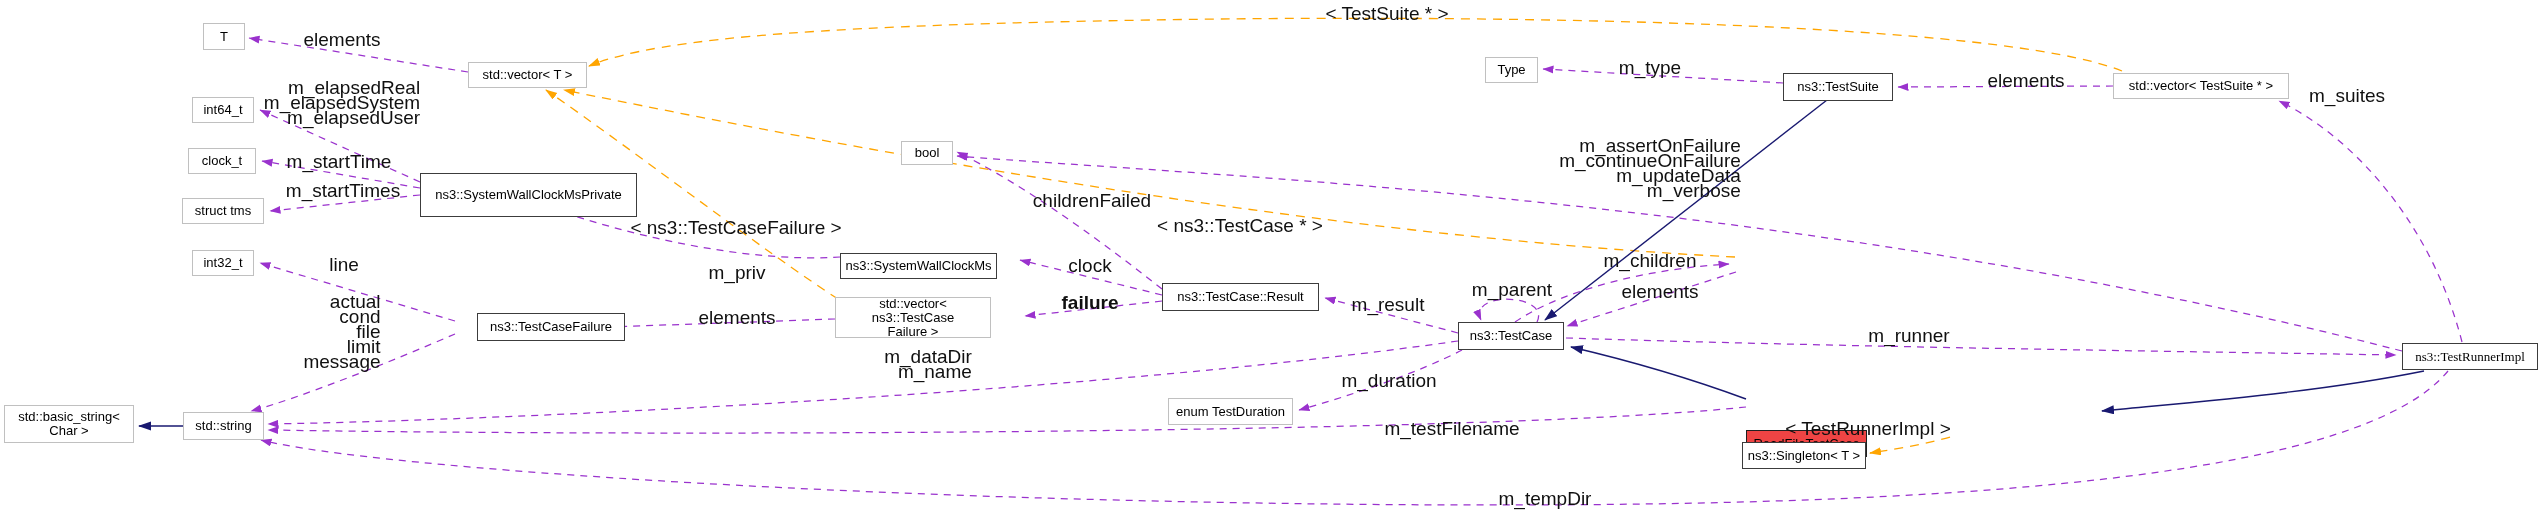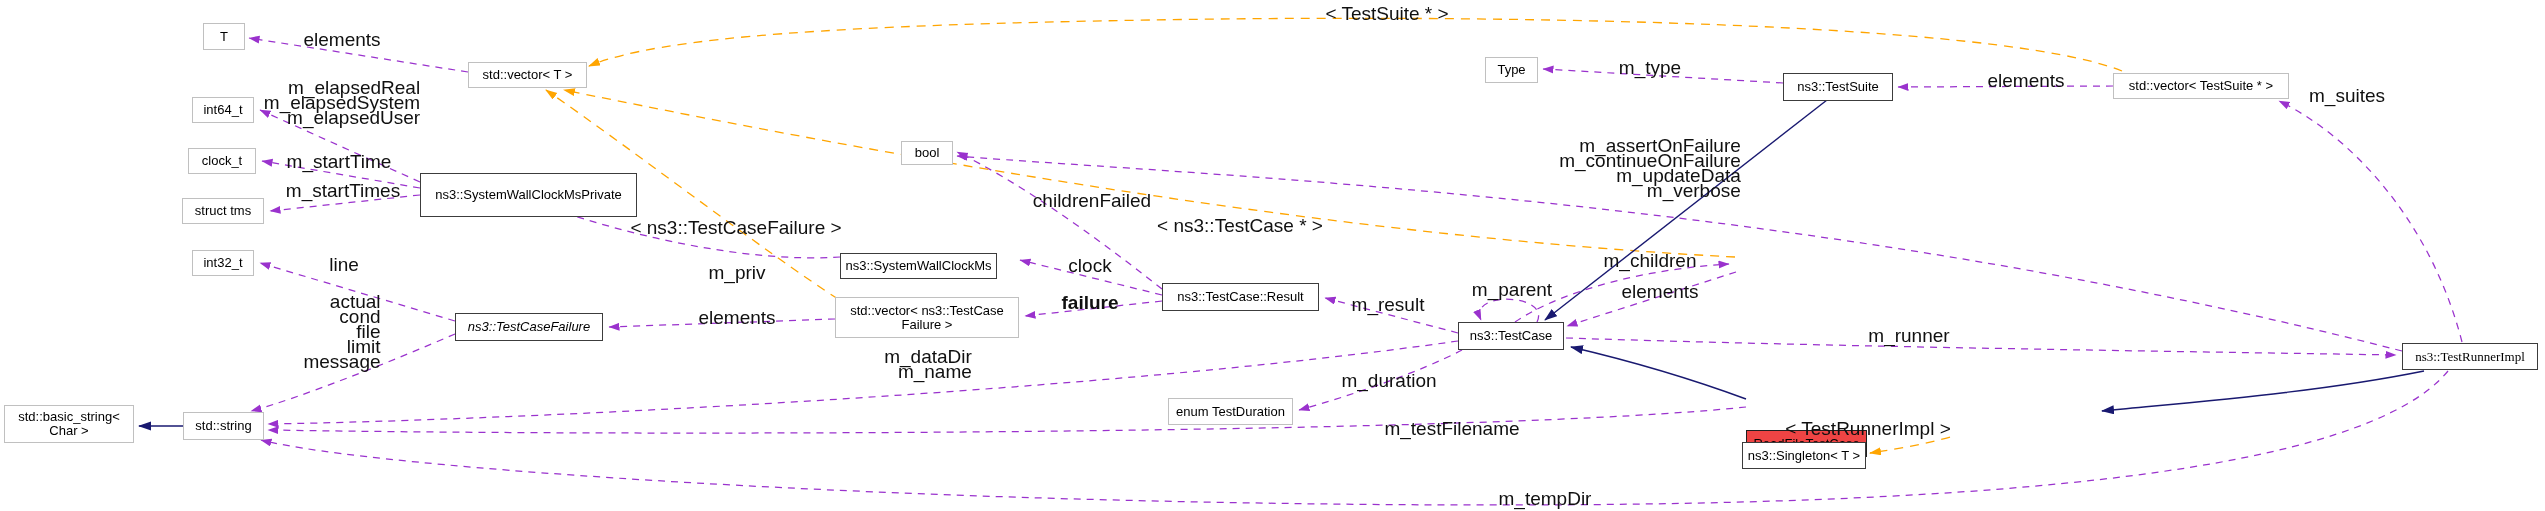--- a/index.html
+++ b/index.html
@@ -74,23 +74,23 @@
   <div class="node" style="left:203px;top:23px;width:42px;height:27px;">T</div>
   <div class="node" style="left:192px;top:97px;width:62px;height:26px;">int64_t</div>
   <div class="node" style="left:188px;top:148px;width:68px;height:26px;">clock_t</div>
   <div class="node" style="left:182px;top:198px;width:82px;height:26px;">struct tms</div>
   <div class="node" style="left:192px;top:250px;width:62px;height:26px;">int32_t</div>
   <div class="node" style="left:4px;top:405px;width:130px;height:38px;">std::basic_string&lt;
 Char &gt;</div>
   <div class="node" style="left:183px;top:412px;width:81px;height:28px;">std::string</div>
   <div class="node" style="left:468px;top:62px;width:119px;height:26px;">std::vector&lt; T &gt;</div>
   <div class="node doc" style="left:420px;top:173px;width:217px;height:44px;">ns3::SystemWallClockMsPrivate</div>
-  <div class="node doc" style="left:455px;top:313px;width:148px;height:28px;font-style:italic;">ns3::TestCaseFailure</div>
+  <div class="node doc" style="left:477px;top:313px;width:148px;height:28px;">ns3::TestCaseFailure</div>
   <div class="node doc" style="left:840px;top:253px;width:157px;height:26px;">ns3::SystemWallClockMs</div>
-  <div class="node" style="left:835px;top:297px;width:184px;height:41px;">std::vector&lt; ns3::TestCase
+  <div class="node" style="left:835px;top:297px;width:156px;height:41px;">std::vector&lt; ns3::TestCase
 Failure &gt;</div>
   <div class="node" style="left:901px;top:141px;width:52px;height:24px;">bool</div>
   <div class="node doc" style="left:1162px;top:283px;width:157px;height:28px;">ns3::TestCase::Result</div>
   <div class="node doc" style="left:1458px;top:322px;width:106px;height:28px;">ns3::TestCase</div>
   <div class="node" style="left:1168px;top:398px;width:125px;height:27px;">enum TestDuration</div>
   <div class="node" style="left:1485px;top:57px;width:53px;height:26px;">Type</div>
   <div class="node doc" style="left:1783px;top:73px;width:110px;height:28px;">ns3::TestSuite</div>
   <div class="node" style="left:2113px;top:73px;width:176px;height:26px;">std::vector&lt; TestSuite * &gt;</div>
   <div class="node doc" style="left:2402px;top:343px;width:136px;height:27px;font-family:Liberation Serif, serif;">ns3::TestRunnerImpl</div>
   <div class="node hl" style="left:1746px;top:391px;width:121px;height:27px;">ReadFileTestCase</div>

